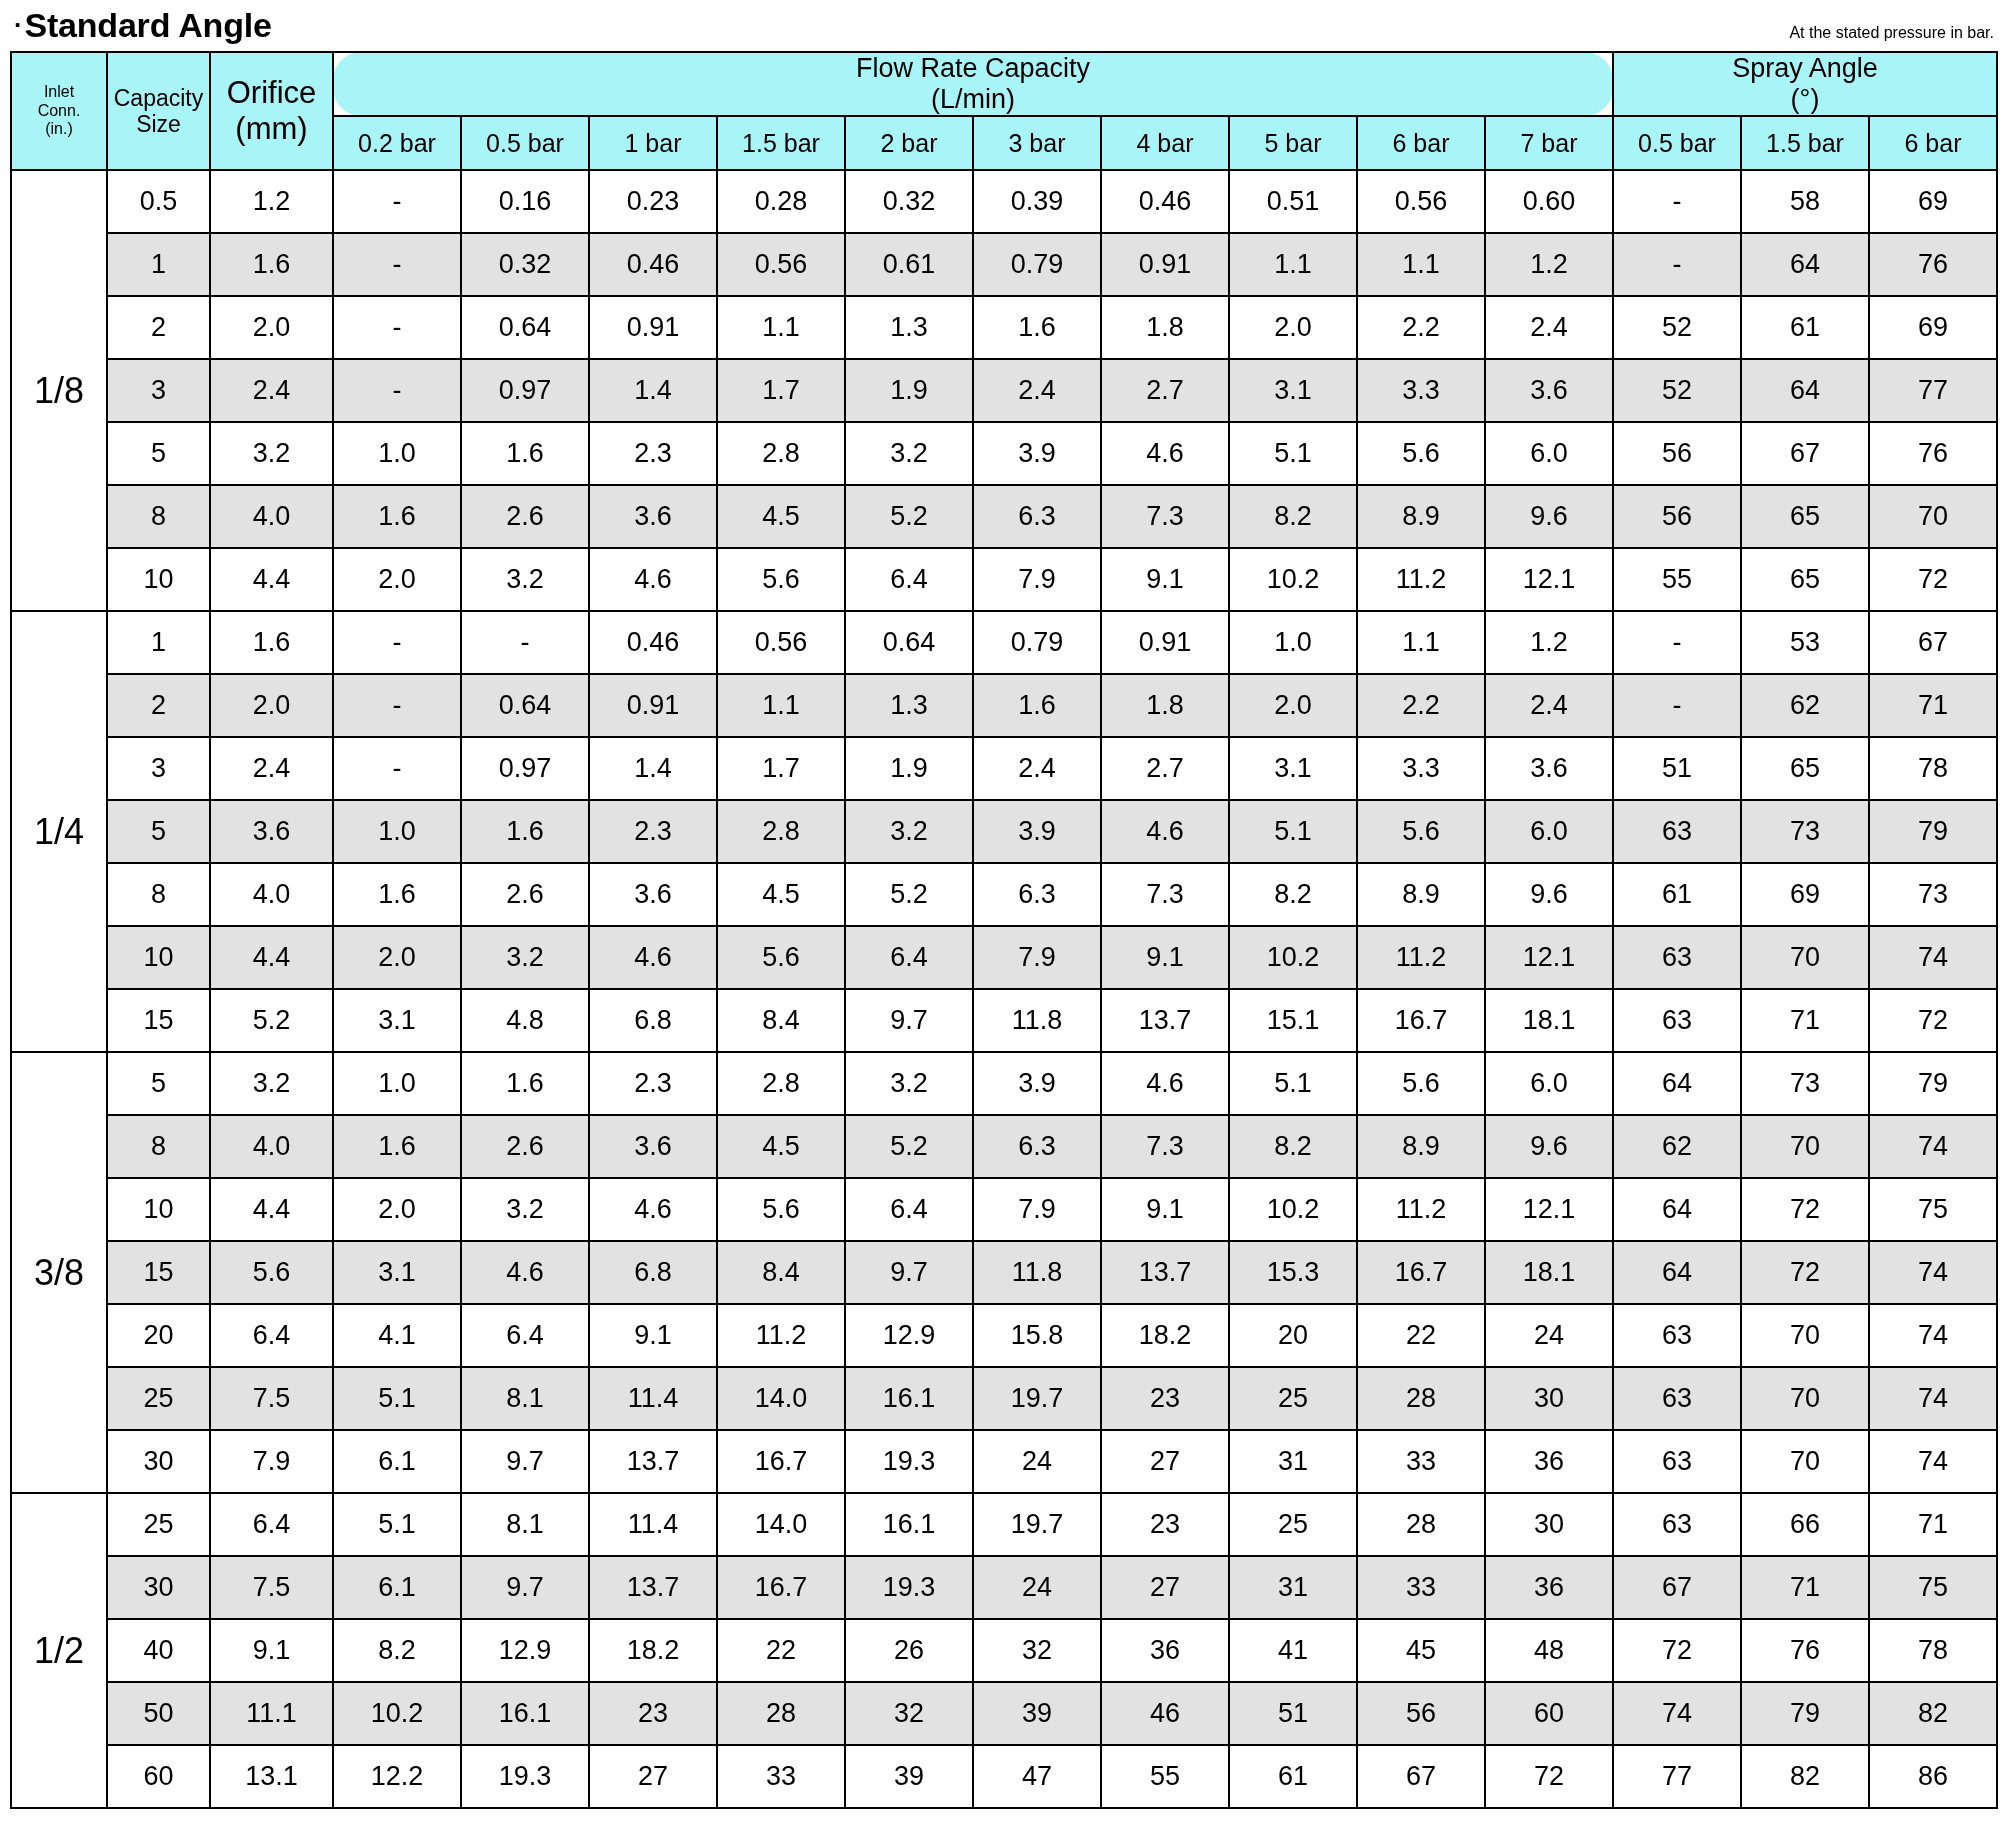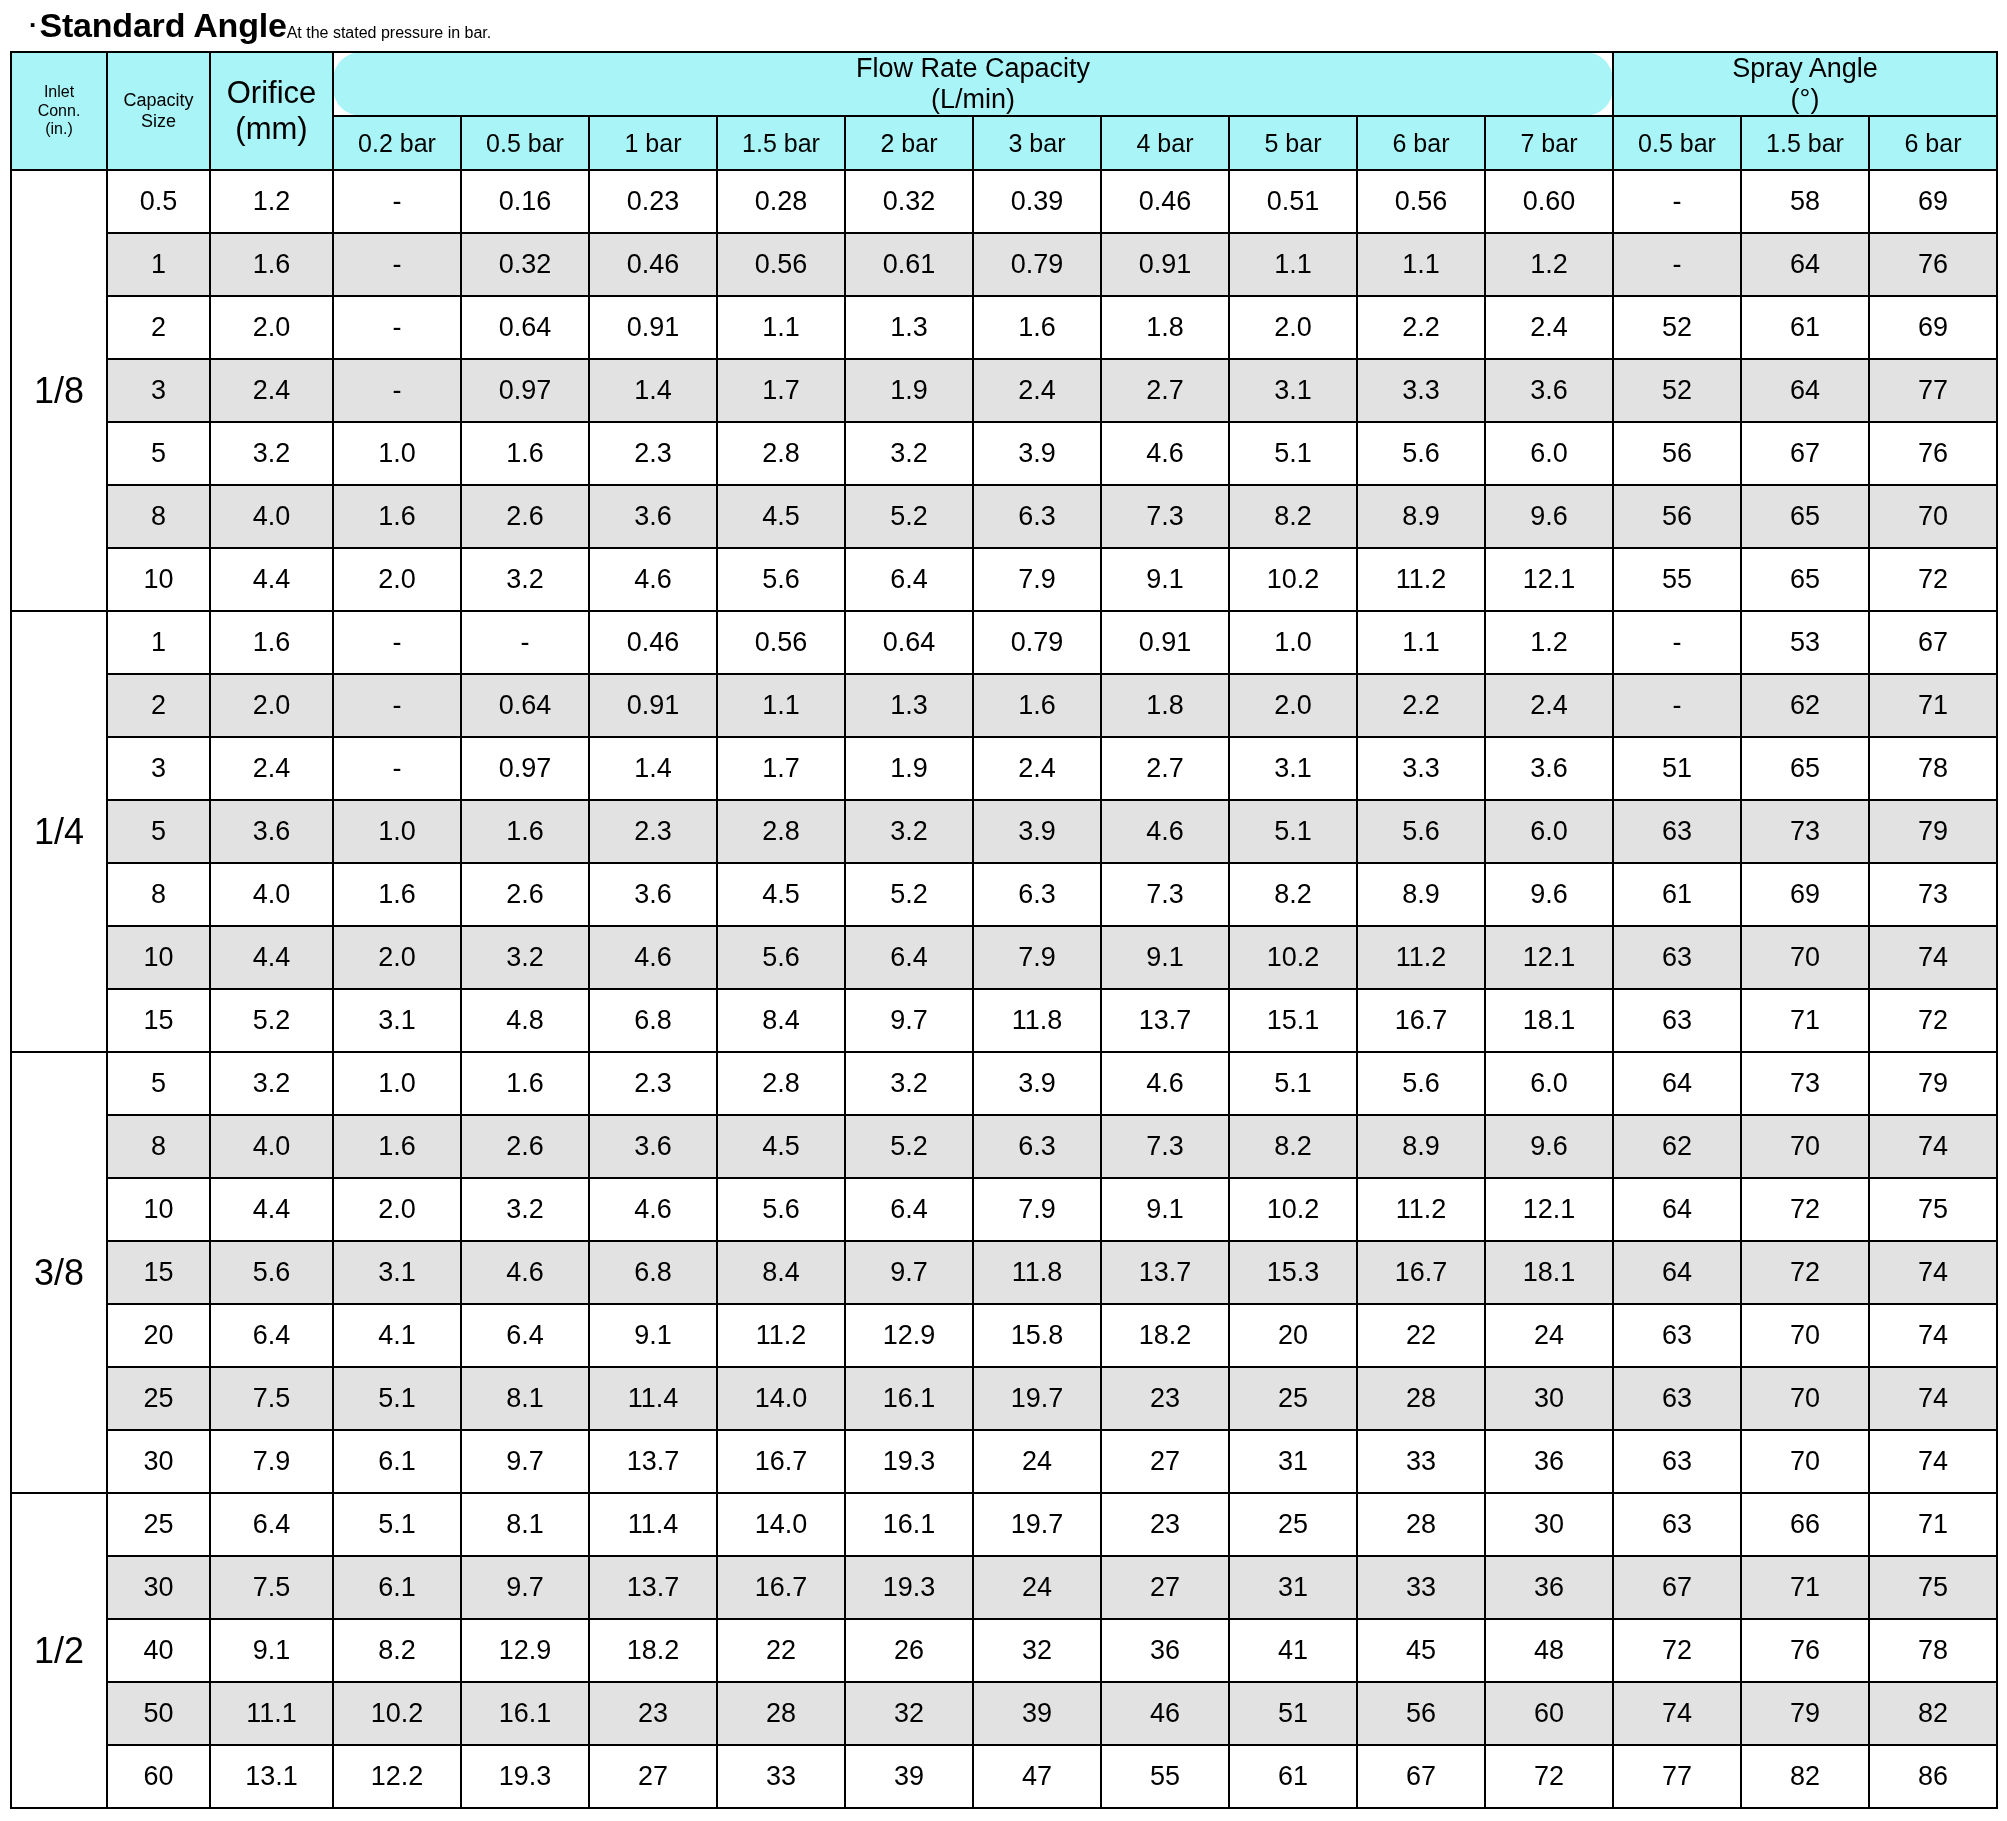--- a/index.html
+++ b/index.html
@@ -13,23 +13,22 @@
     color: #000000;
   }
   .page {
     width: 2008px;
     box-sizing: border-box;
     padding: 6px 10px 10px 10px;
   }
   .title-row {
     display: flex;
     align-items: flex-end;
-    justify-content: flex-start;
+    justify-content: space-between;
     padding: 0 4px 6px 4px;
-    margin-left: 15px;
   }
   .title {
     font-size: 34px;
     font-weight: bold;
     letter-spacing: -0.2px;
   }
   .title .bullet {
     font-size: 26px;
     vertical-align: 3px;
     margin-right: 2px;
@@ -50,21 +49,21 @@
     text-align: center;
     vertical-align: middle;
     padding: 0;
   }
   thead th {
     background: #a9f4f7;
     font-weight: normal;
     line-height: 1.15;
   }
   th.h-inlet   { width: 96px;  font-size: 16px; padding: 4px 6px; text-align: left; margin-left: 19px; }
-  th.h-cap     { width: 103px; font-size: 18px; }
+  th.h-cap     { width: 103px; font-size: 23px; }
   th.h-orifice { width: 123px; font-size: 31px; }
   th.h-flow    { font-size: 27px; border-radius: 28px; }
   th.h-angle   { font-size: 27px; }
   th.sub       { font-size: 25px; height: 52px; margin-left: 11px; }
   .flow-col  { width: 128px; }
   .angle-col { width: 128px; }
 
   tbody td {
     height: 61px;
     font-size: 27px;

